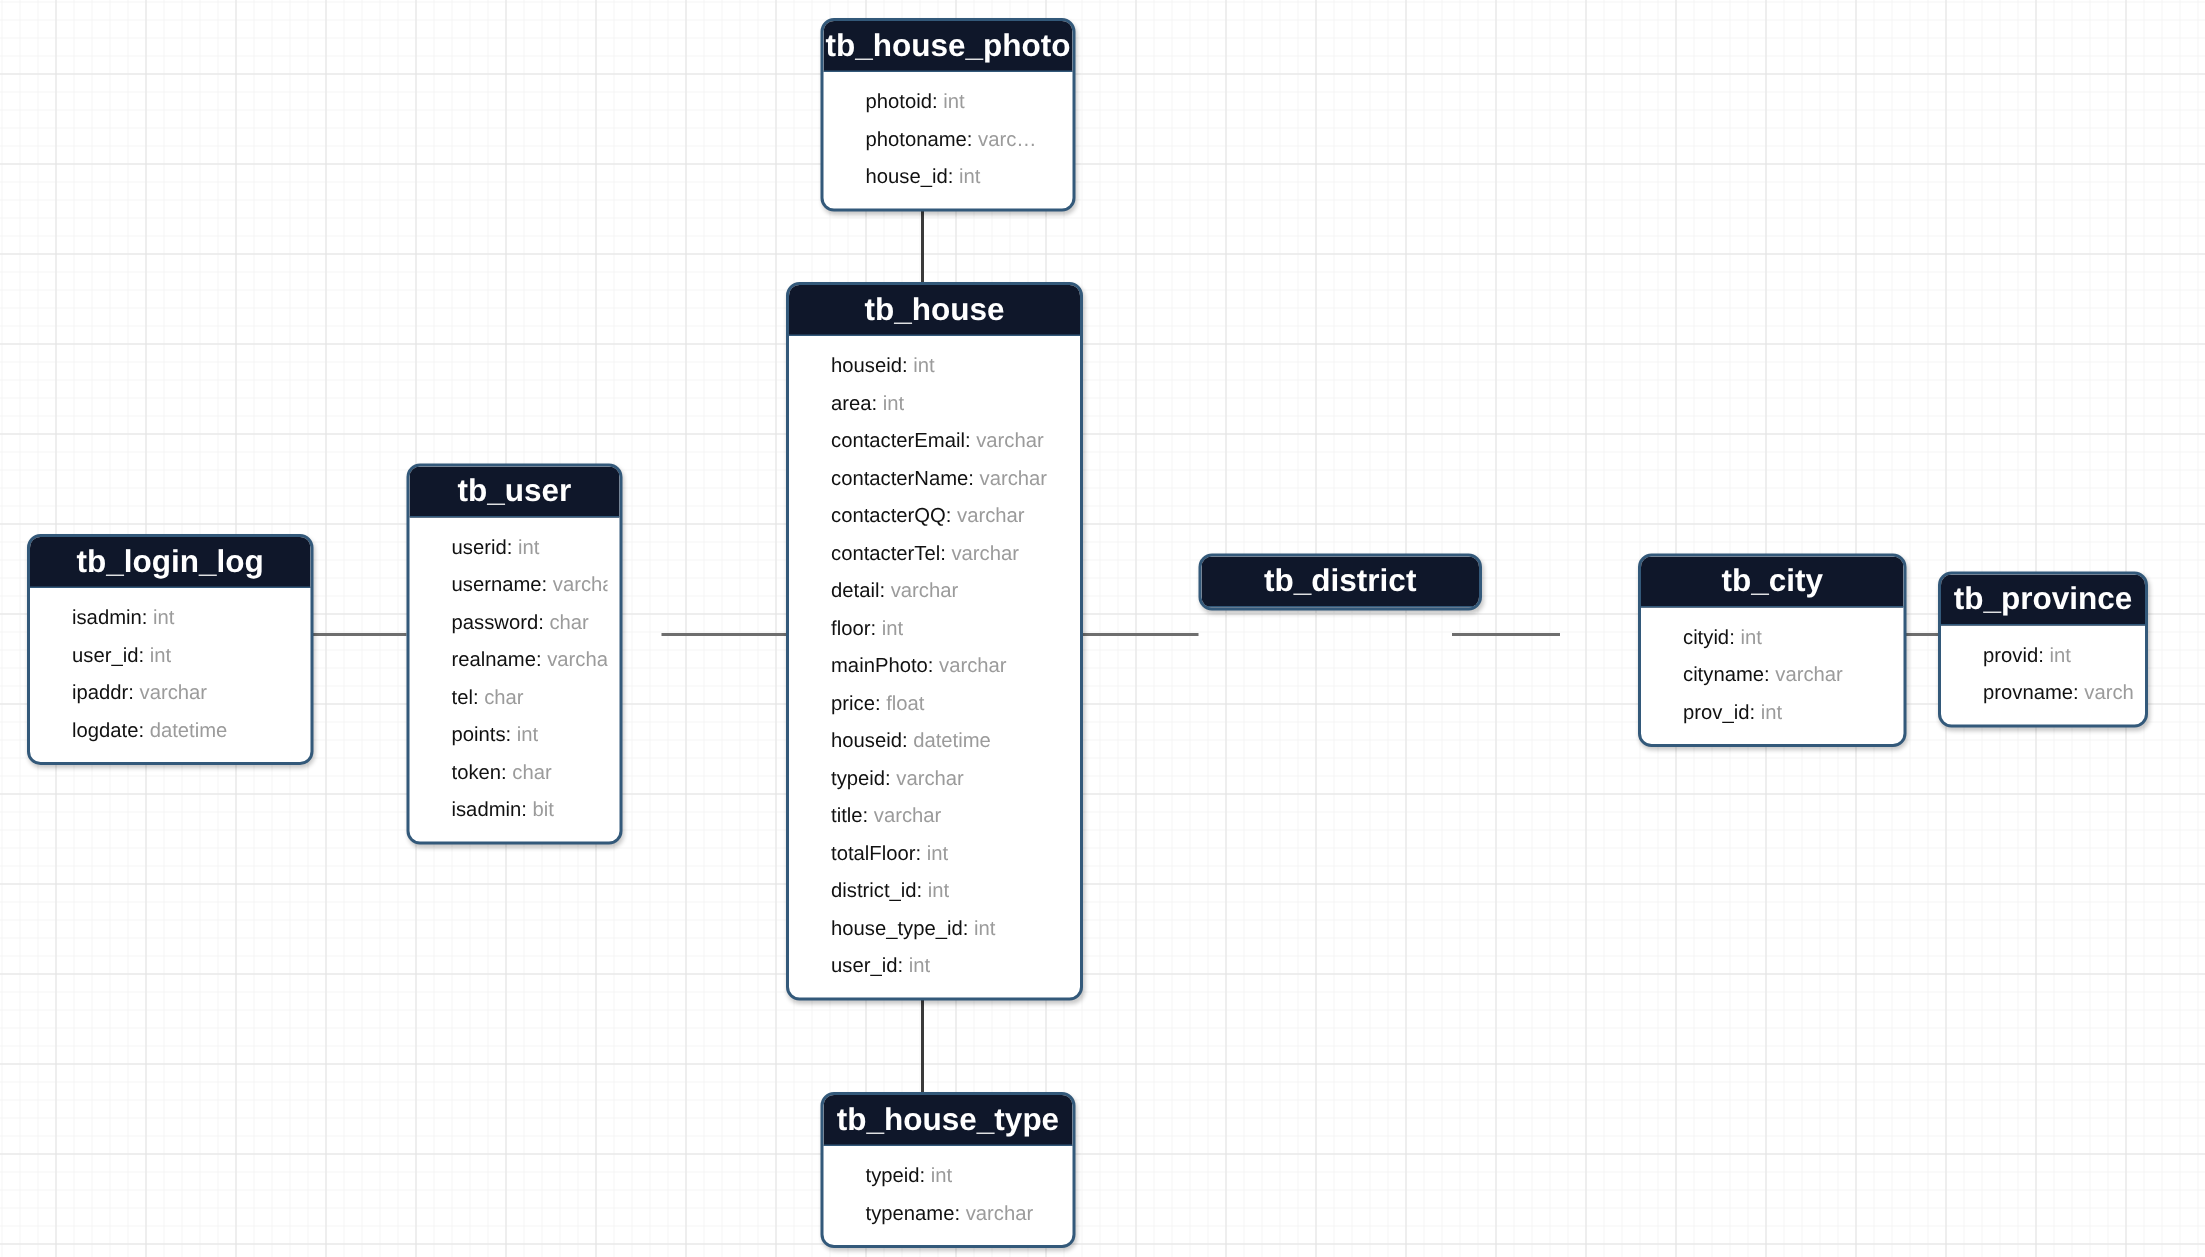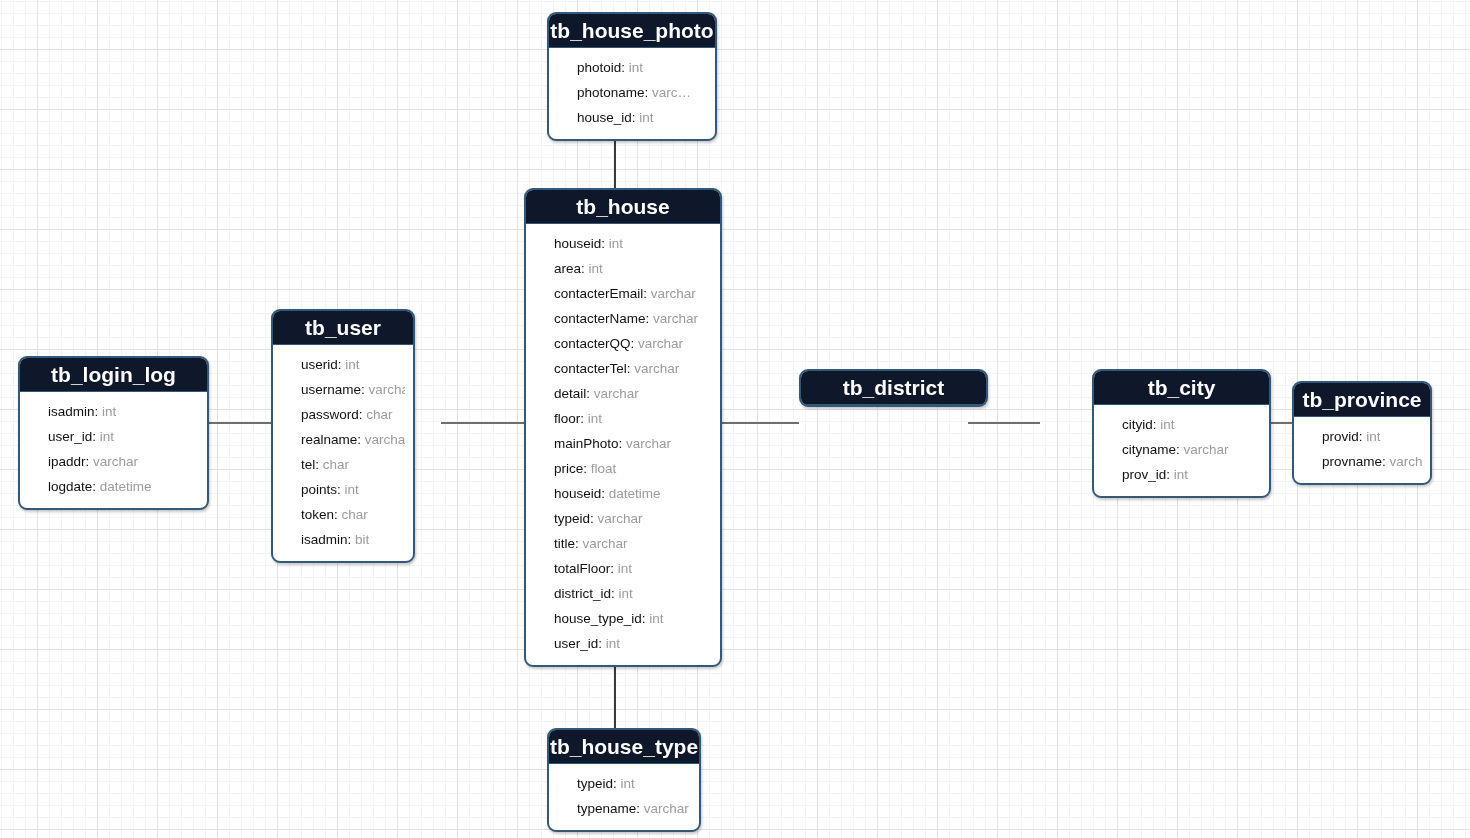--- a/index.html
+++ b/index.html
@@ -148,21 +148,21 @@
   </div>
 
   <div class="entity" style="left:1292px; top:381px; width:140px">
     <div class="entity-header">tb_province</div>
     <div class="entity-body">
         <div class="field-row"><span class="fname">provid:</span><span class="ftype"> int</span></div>
         <div class="field-row"><span class="fname">provname:</span><span class="ftype"> varchar</span></div>
       </div>
   </div>
 
-  <div class="entity" style="left:547px; top:728px; width:154px">
+  <div class="entity" style="left:547px; top:728px; width:170px">
     <div class="entity-header">tb_house_type</div>
     <div class="entity-body">
         <div class="field-row"><span class="fname">typeid:</span><span class="ftype"> int</span></div>
         <div class="field-row"><span class="fname">typename:</span><span class="ftype"> varchar</span></div>
       </div>
   </div>
 
 </div>
 
 </body></html>

